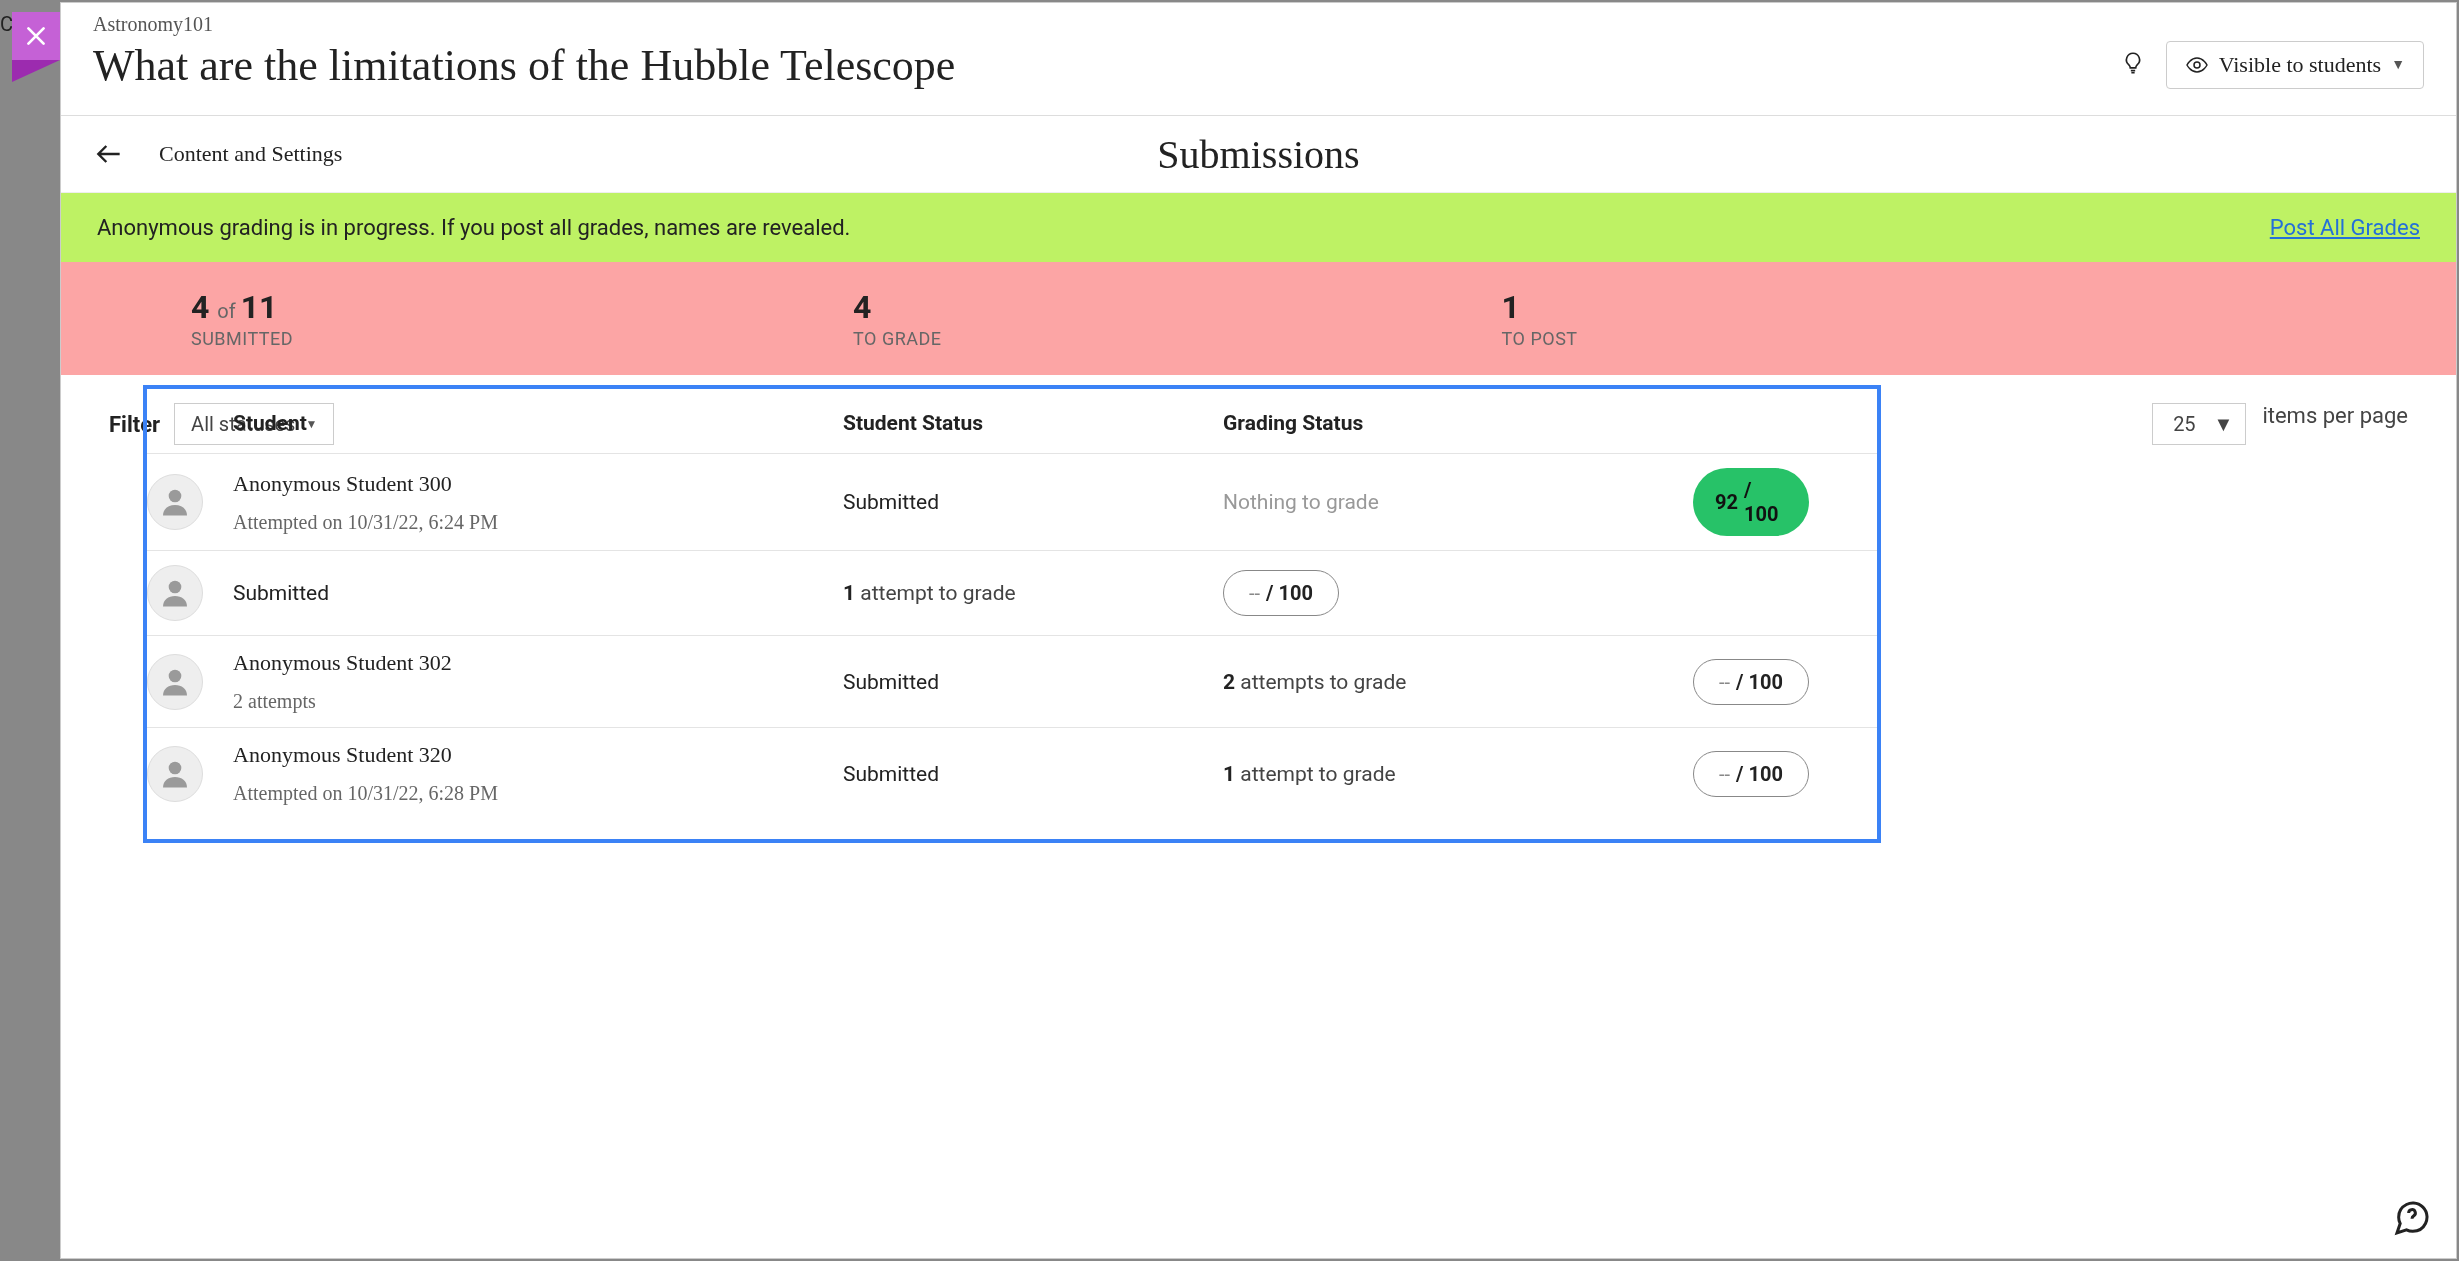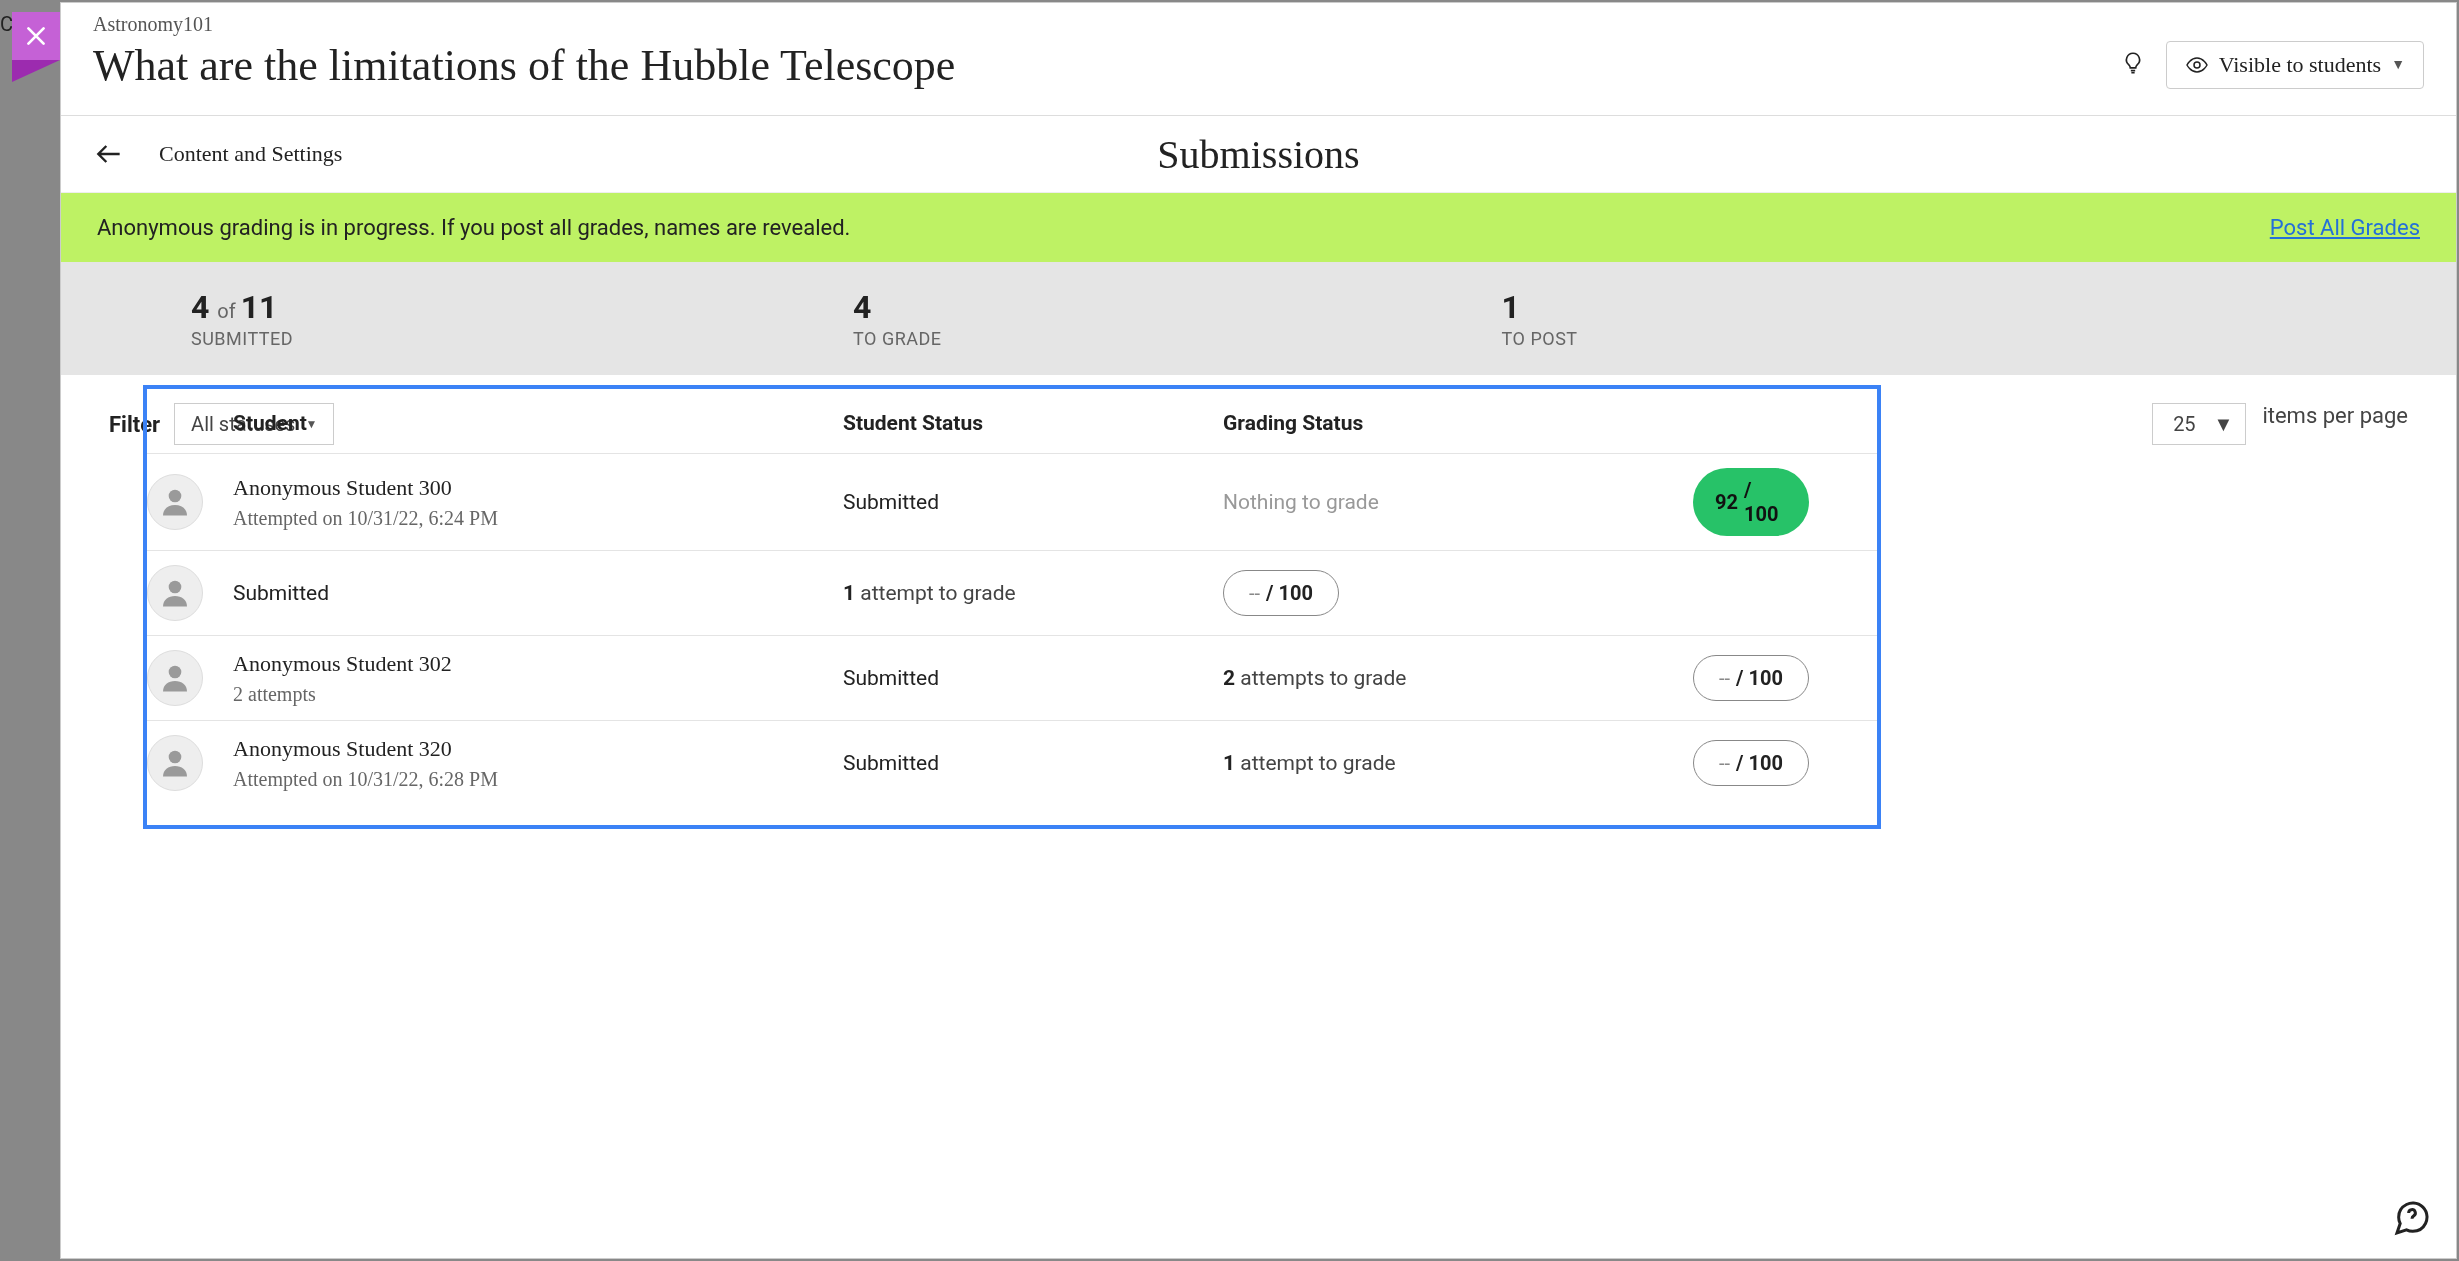--- a/index.html
+++ b/index.html
@@ -89,21 +89,21 @@
 
     .banner {
       background: #bef264;
       padding: 22px 36px;
       display: flex; justify-content: space-between; align-items: center;
       font-size: 22px; color: #222;
     }
     .banner-link { color: #2470D8; text-decoration: underline; cursor: pointer; font-size: 22px; }
 
     .stats-bar {
-      background: #e5e5e5;
+      background: #fca5a5;
       padding: 26px 36px 26px 130px;
       display: flex; gap: 560px;
     }
     .stat-block { display: flex; flex-direction: column; }
     .stat-value { font-size: 32px; font-weight: bold; color: #222; }
     .stat-value .muted { font-weight: normal; font-size: 20px; color: #666; }
     .stat-label { font-size: 18px; color: #666; letter-spacing: 0.5px; margin-top: 2px; }
 
     .controls-row {
       display: flex; justify-content: space-between; align-items: center;
@@ -152,21 +152,21 @@
       border-top: 1px solid #e4e4e4;
     }
     .avatar {
       width: 56px; height: 56px; border-radius: 50%;
       background: #eee; display: flex; align-items: center; justify-content: center;
       border: 1px solid #ddd;
     }
     .avatar svg { width: 36px; height: 36px; fill: #9a9a9a; }
     .student-cell { display: flex; flex-direction: column; }
     .student-name { font-size: 22px; color: #222; font-family: Georgia, serif; }
-    .student-sub { font-size: 20px; color: #666; margin-top: 6px; font-family: Georgia, serif; }
+    .student-sub { font-size: 20px; color: #666; margin-top: 14px; font-family: Georgia, serif; }
     .status-cell { font-size: 21px; color: #222; }
     .grading-cell { font-size: 21px; color: #444; }
     .grading-cell .muted { color: #999; }
     .grading-cell .bold { font-weight: bold; color: #222; }
     .grade-cell { display: flex; justify-content: flex-start; padding-right: 550px;}
     .grade-pill {
       border-radius: 999px; padding: 10px 22px; font-size: 20px; font-weight: bold;
       display: inline-flex; align-items: center; gap: 6px; min-width: 116px; justify-content: center;
     }
     .grade-pill.graded { background: #27C268; color: #111; border: none; }

